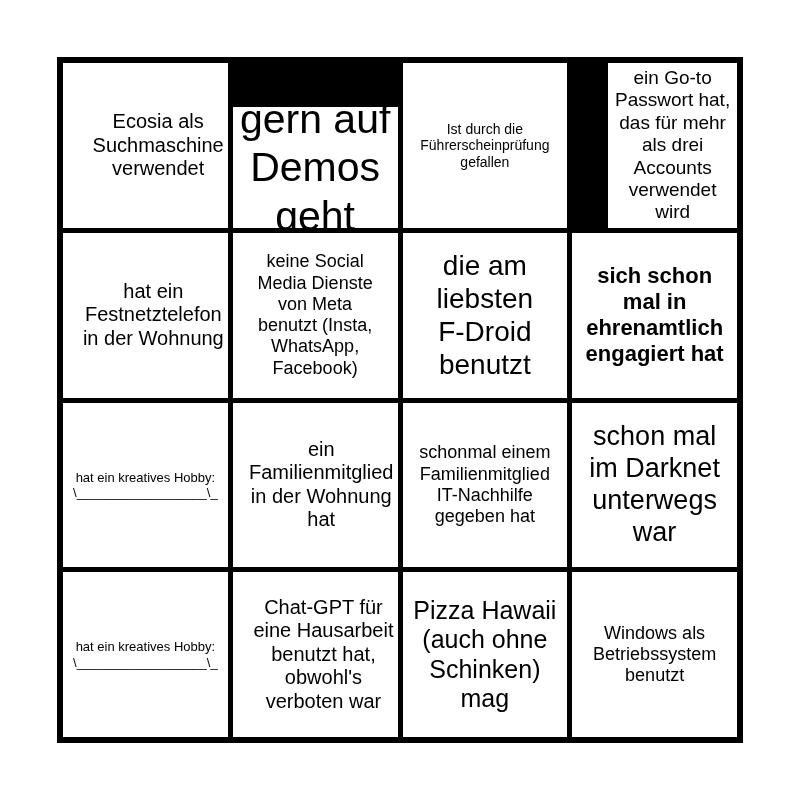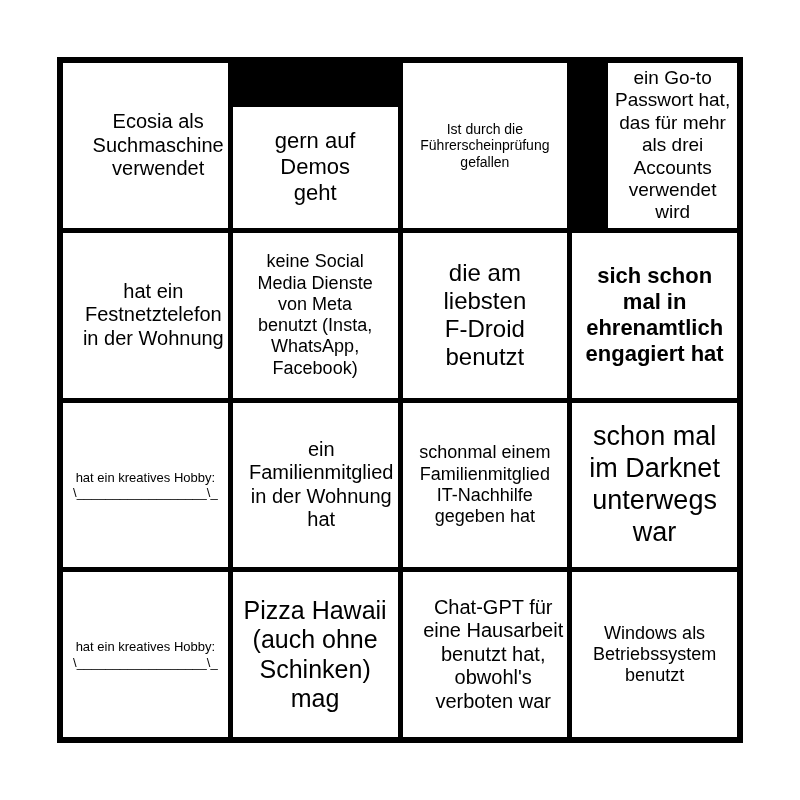--- a/index.html
+++ b/index.html
@@ -47,22 +47,22 @@
     display: block;
   }
   .fs13 { font-size: 13px; }
   .fs14 { font-size: 14px; }
   .fs18 { font-size: 18px; text-align: center; }
   .fs19 { font-size: 19px; margin-left: 36px; }
   .fs20 { font-size: 20px; justify-content: flex-end; }
   .fs22 { font-size: 22px; font-weight: bold; }
   .fs25 { font-size: 25px; }
   .fs27 { font-size: 27px; }
-  .fs28 { font-size: 24px; text-align: center; }
-  .fs33 { font-size: 22px; margin-top: 44px; }
+  .fs28 { font-size: 28px; text-align: center; }
+  .fs33 { font-size: 41px; margin-top: 44px; }
 </style>
 </head>
 <body>
 
 <div class="page">
   <div class="card">
 
     <div class="cell fs20">
       <span>Ecosia als
 Suchmaschine
@@ -133,32 +133,32 @@
       <span>schon mal
 im Darknet
 unterwegs
 war</span>
     </div>
 
     <div class="cell fs13">
       <span>hat ein kreatives Hobby:
 \__________________\_</span>
     </div>
-    <div class="cell fs25">
-      <span>Pizza Hawaii
-(auch ohne
-Schinken)
-mag</span>
-    </div>
     <div class="cell fs20">
       <span>Chat-GPT für
 eine Hausarbeit
 benutzt hat,
 obwohl's
 verboten war</span>
+    </div>
+    <div class="cell fs25">
+      <span>Pizza Hawaii
+(auch ohne
+Schinken)
+mag</span>
     </div>
     <div class="cell fs18">
       <span>Windows als
 Betriebssystem
 benutzt</span>
     </div>
 
   </div>
 </div>
 

